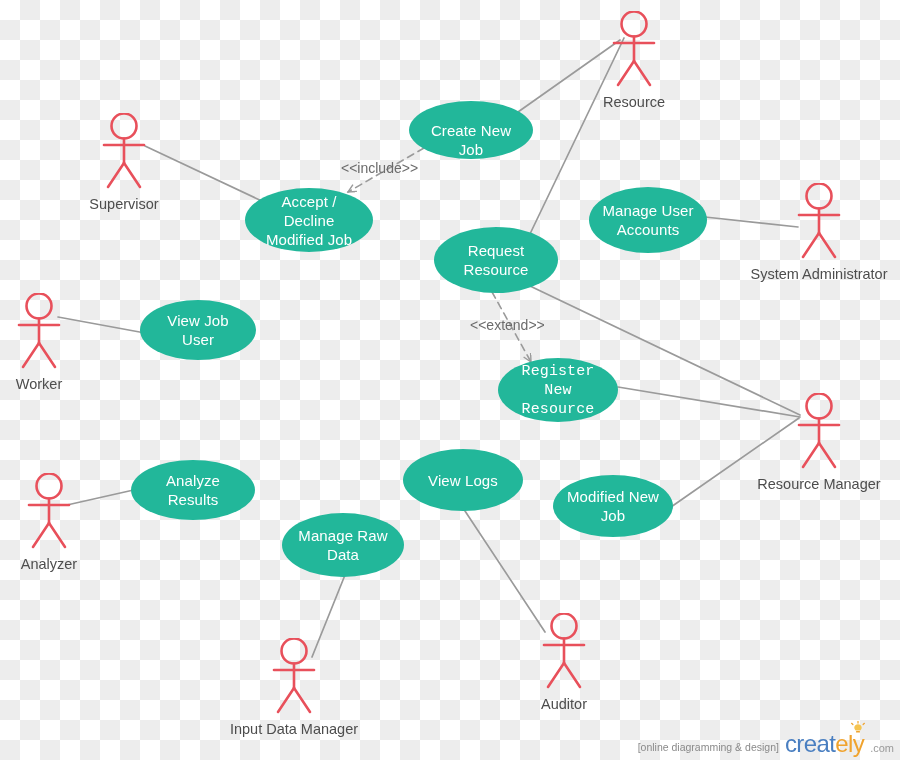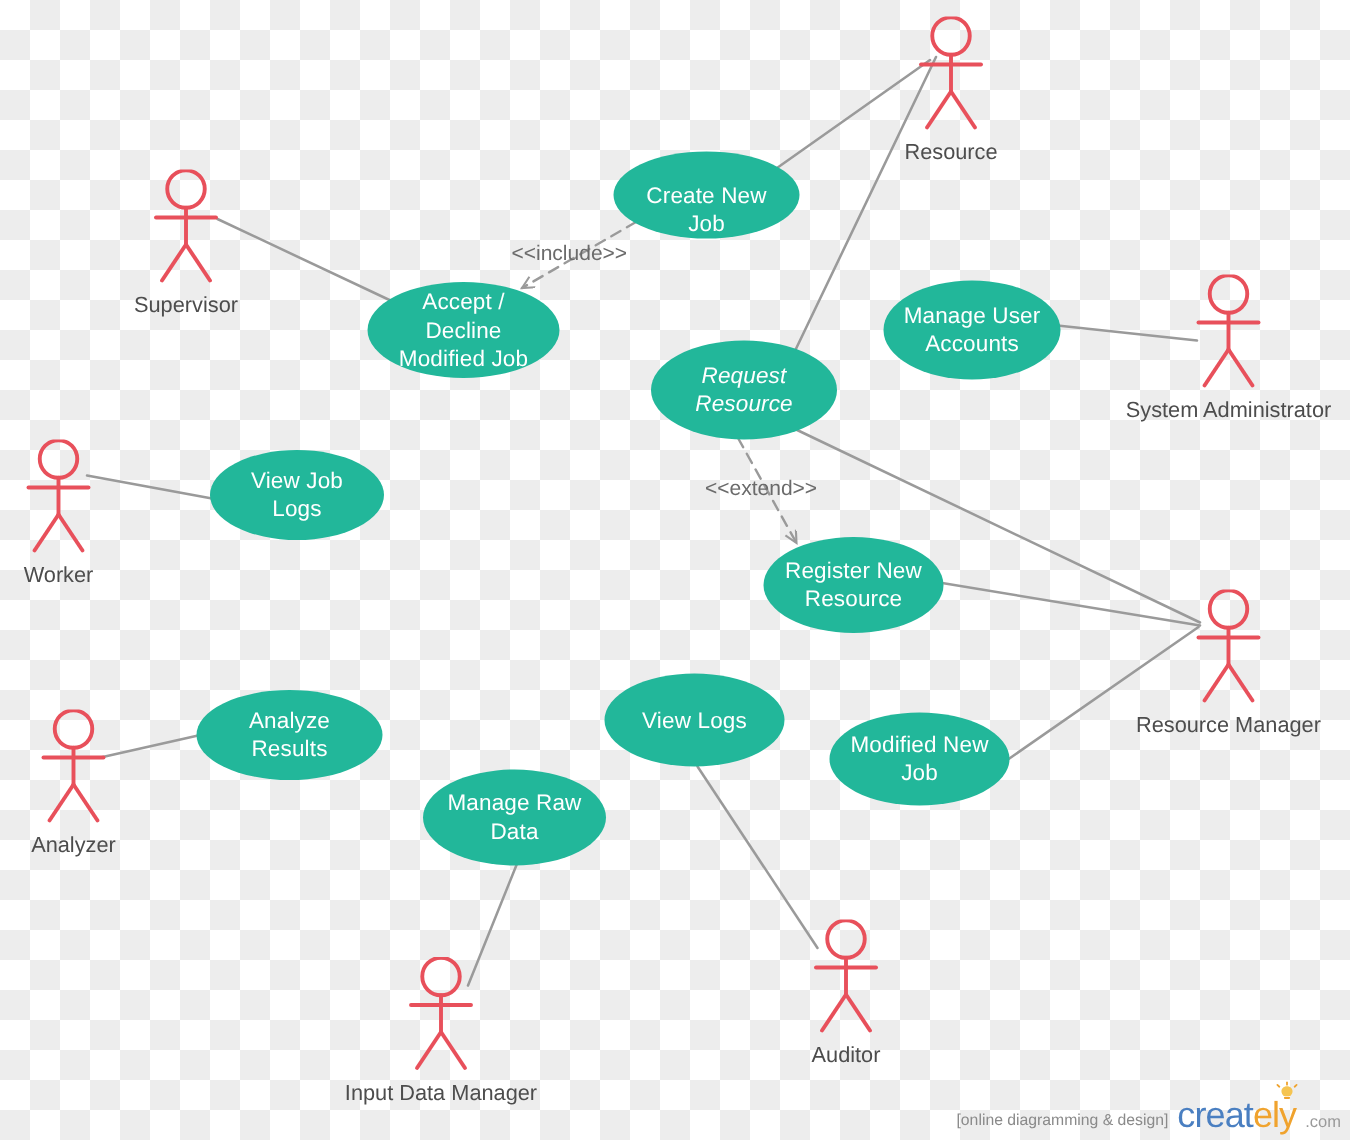--- a/index.html
+++ b/index.html
@@ -141,27 +141,27 @@
   <div id="usecase-layer">
       <div class="usecase" style="left: 409px; top: 101px; width: 124px; height: 58px; align-items: flex-end;">
         <span>Create New Job</span>
       </div>
       <div class="usecase" style="left: 245px; top: 188px; width: 128px; height: 64px;">
         <span>Accept / Decline Modified Job</span>
       </div>
       <div class="usecase" style="left: 589px; top: 187px; width: 118px; height: 66px;">
         <span>Manage User Accounts</span>
       </div>
-      <div class="usecase" style="left: 434px; top: 227px; width: 124px; height: 66px; font-style: italic;">
+      <div class="usecase" style="left: 434px; top: 227px; width: 124px; height: 66px;">
         <span>Request Resource</span>
       </div>
       <div class="usecase" style="left: 140px; top: 300px; width: 116px; height: 60px;">
-        <span>View Job Logs</span>
-      </div>
-      <div class="usecase" style="left: 509px; top: 358px; width: 120px; height: 64px;">
+        <span>View Job User</span>
+      </div>
+      <div class="usecase" style="left: 498px; top: 358px; width: 120px; height: 64px; font-family: Liberation Mono, monospace;">
         <span>Register New Resource</span>
       </div>
       <div class="usecase" style="left: 403px; top: 449px; width: 120px; height: 62px;">
         <span>View Logs</span>
       </div>
       <div class="usecase" style="left: 131px; top: 460px; width: 124px; height: 60px;">
         <span>Analyze Results</span>
       </div>
       <div class="usecase" style="left: 553px; top: 475px; width: 120px; height: 62px;">
         <span>Modified New Job</span>

